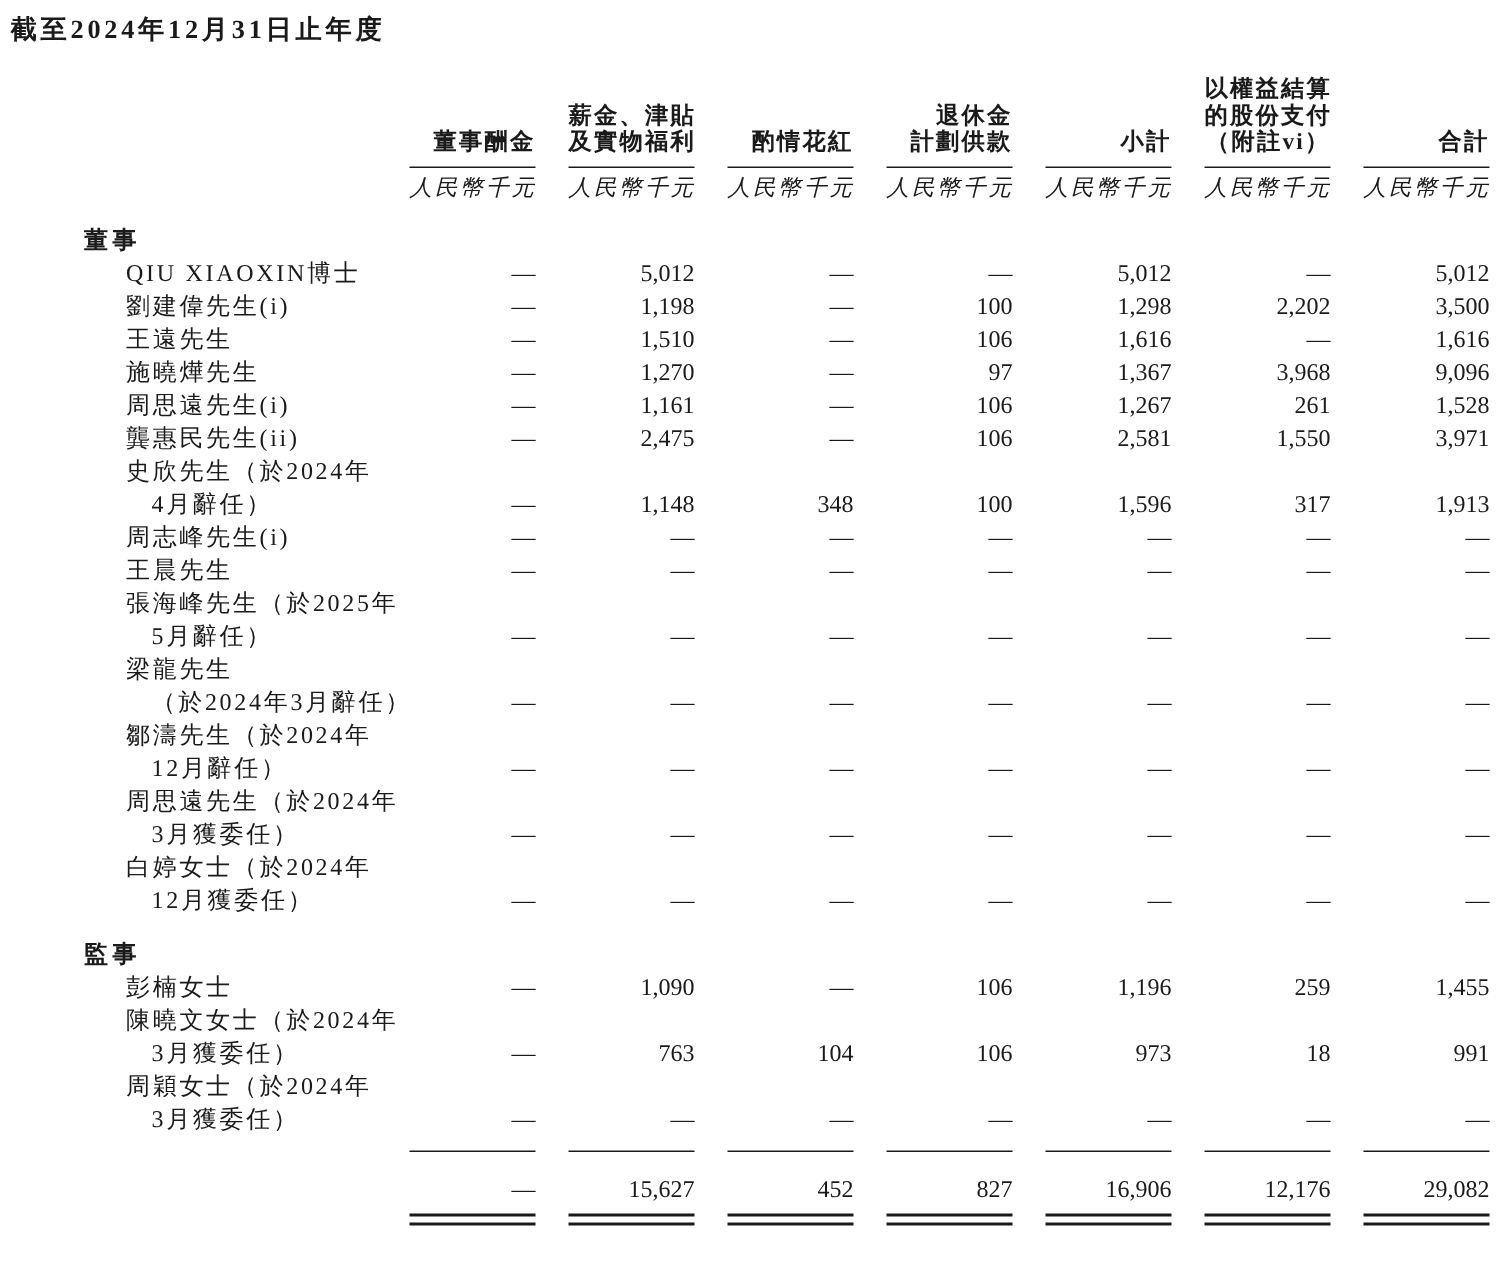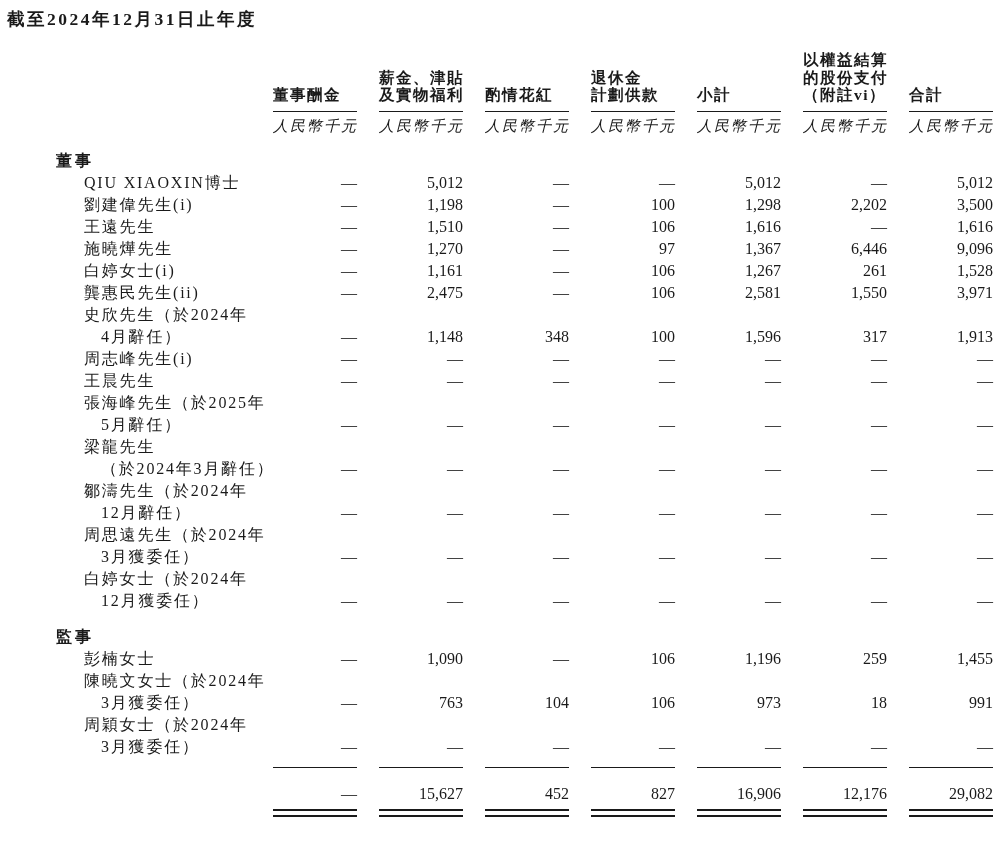--- a/index.html
+++ b/index.html
@@ -25,21 +25,21 @@
   .grid {
     display: grid;
     grid-template-columns: 195px repeat(7, 84px);
     column-gap: 22px;
     padding-left: 56px;
     align-items: end;
   }
 
   
   .header-row { margin-top: 20px; }
-  .hcol { }
+  .hcol { text-align: right; }
   .hline {
     font-weight: 700;
     font-size: 15.5px;
     line-height: 17.5px;
     letter-spacing: 1.5px;
     white-space: nowrap;
   }
   .hrule { height: 0; border-top: 1.7px solid #1a1a1a; margin-top: 7px; }
   .hunit {
     font-style: italic;
@@ -176,26 +176,26 @@
         </div>
         <div class="grid">
           <div class="name-cell">
             <div class="name-line">施曉燁先生</div>
           </div>
           <div class="val">—</div>
           <div class="val">1,270</div>
           <div class="val">—</div>
           <div class="val">97</div>
           <div class="val">1,367</div>
-          <div class="val">6,446</div>
+          <div class="val">3,968</div>
           <div class="val">9,096</div>
         </div>
         <div class="grid">
           <div class="name-cell">
-            <div class="name-line">白婷女士(i)</div>
+            <div class="name-line">周思遠先生(i)</div>
           </div>
           <div class="val">—</div>
           <div class="val">1,161</div>
           <div class="val">—</div>
           <div class="val">106</div>
           <div class="val">1,267</div>
           <div class="val">261</div>
           <div class="val">1,528</div>
         </div>
         <div class="grid">

